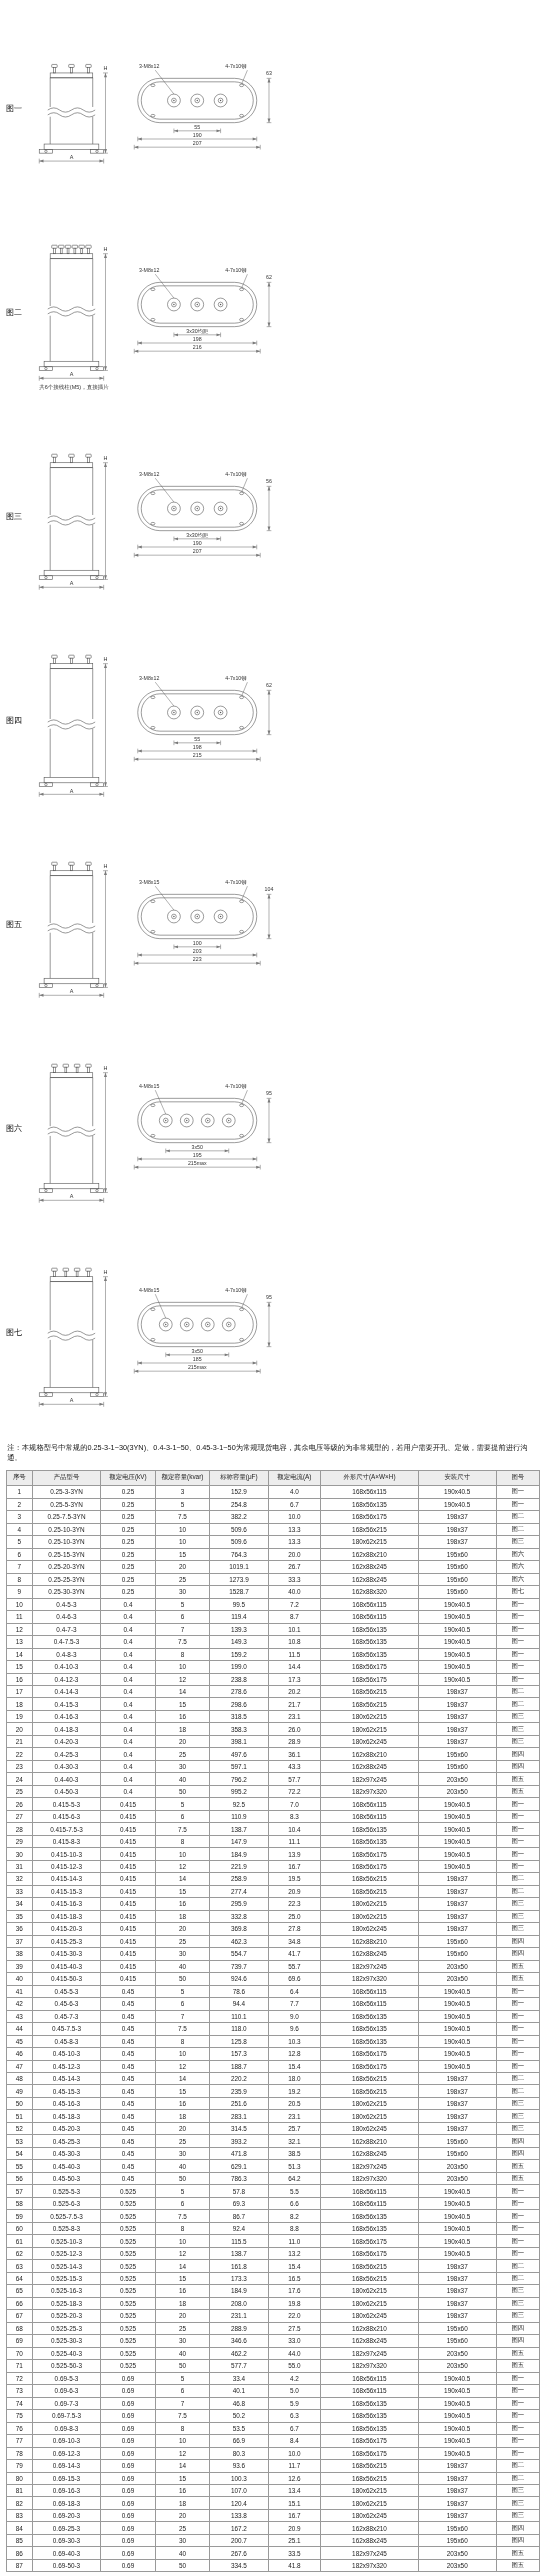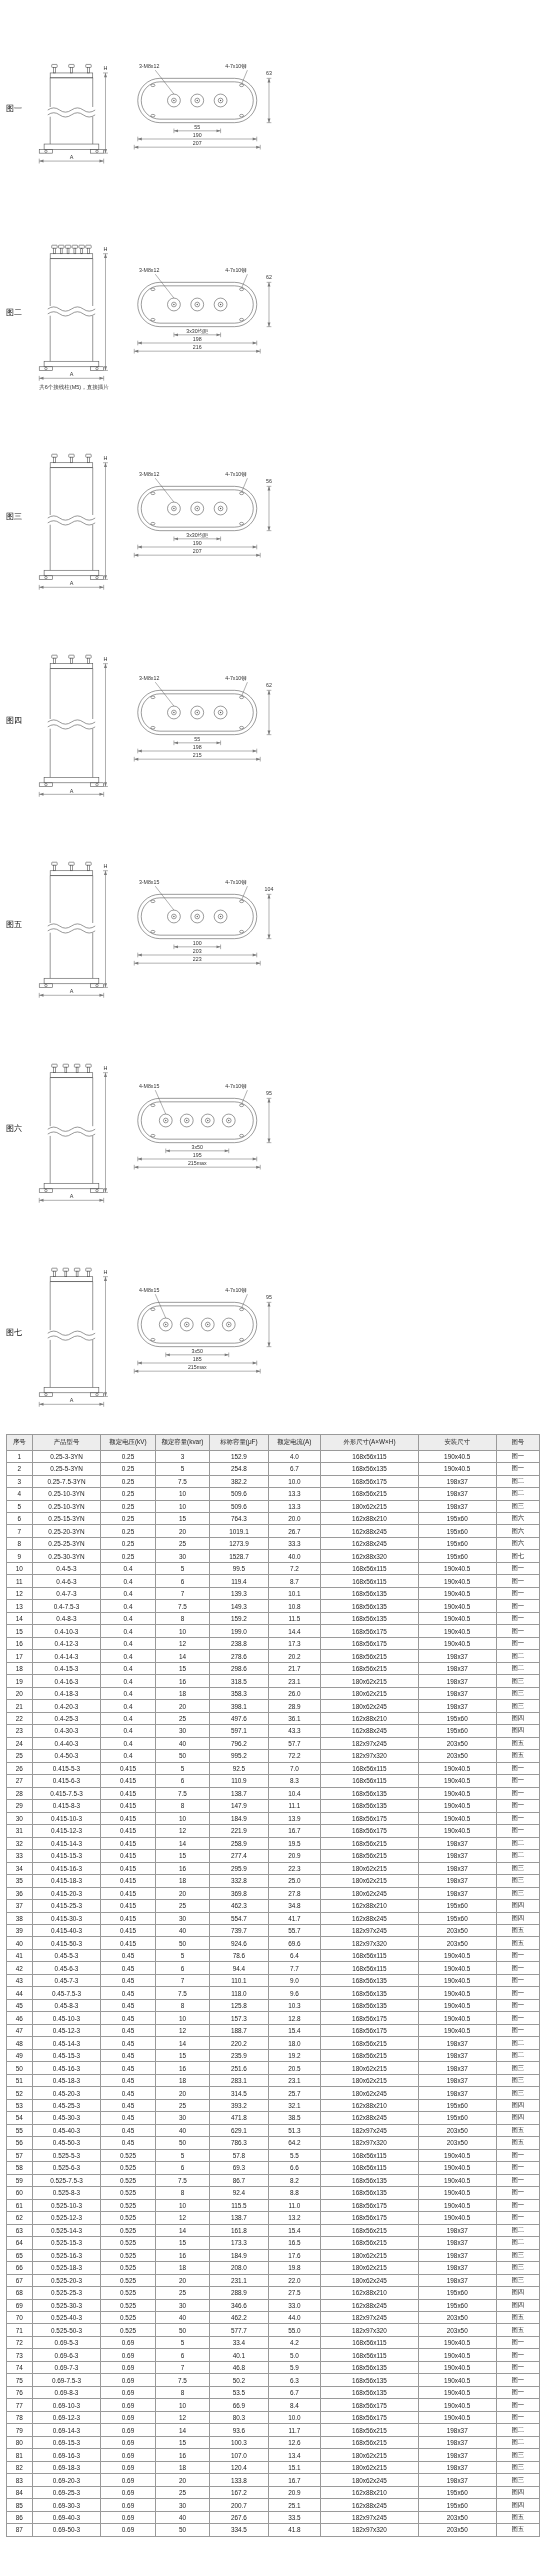--- a/index.html
+++ b/index.html
@@ -697,20 +697,21 @@
     <line x1="229" y1="28" x2="237" y2="28"></line>
     <line x1="229" y1="104" x2="237" y2="104"></line>
     <path d="M233,28 l-2.5,7 l5,0 z" fill="#7a7a7a" stroke="none"></path>
     <path d="M233,104 l-2.5,-7 l5,0 z" fill="#7a7a7a" stroke="none"></path>
             </g>
     <text x="233" y="23" text-anchor="middle" font-size="9" fill="#333">95</text>
   </svg></div>
       </div>
     </section>
 
+  <p class="note">注：本规格型号中常规的0.25-3-1~30(3YN)、0.4-3-1~50、0.45-3-1~50为常规现货电容，其余电压等级的为非常规型的，若用户需要开孔、定做，需要提前进行沟通。</p>
 
   <table class="spec">
     <colgroup>
       <col style="width:25.5px">
         <col style="width:68px">
         <col style="width:54px">
       <col style="width:54px">
         <col style="width:58px">
         <col style="width:52px">
       <col style="width:97px">

